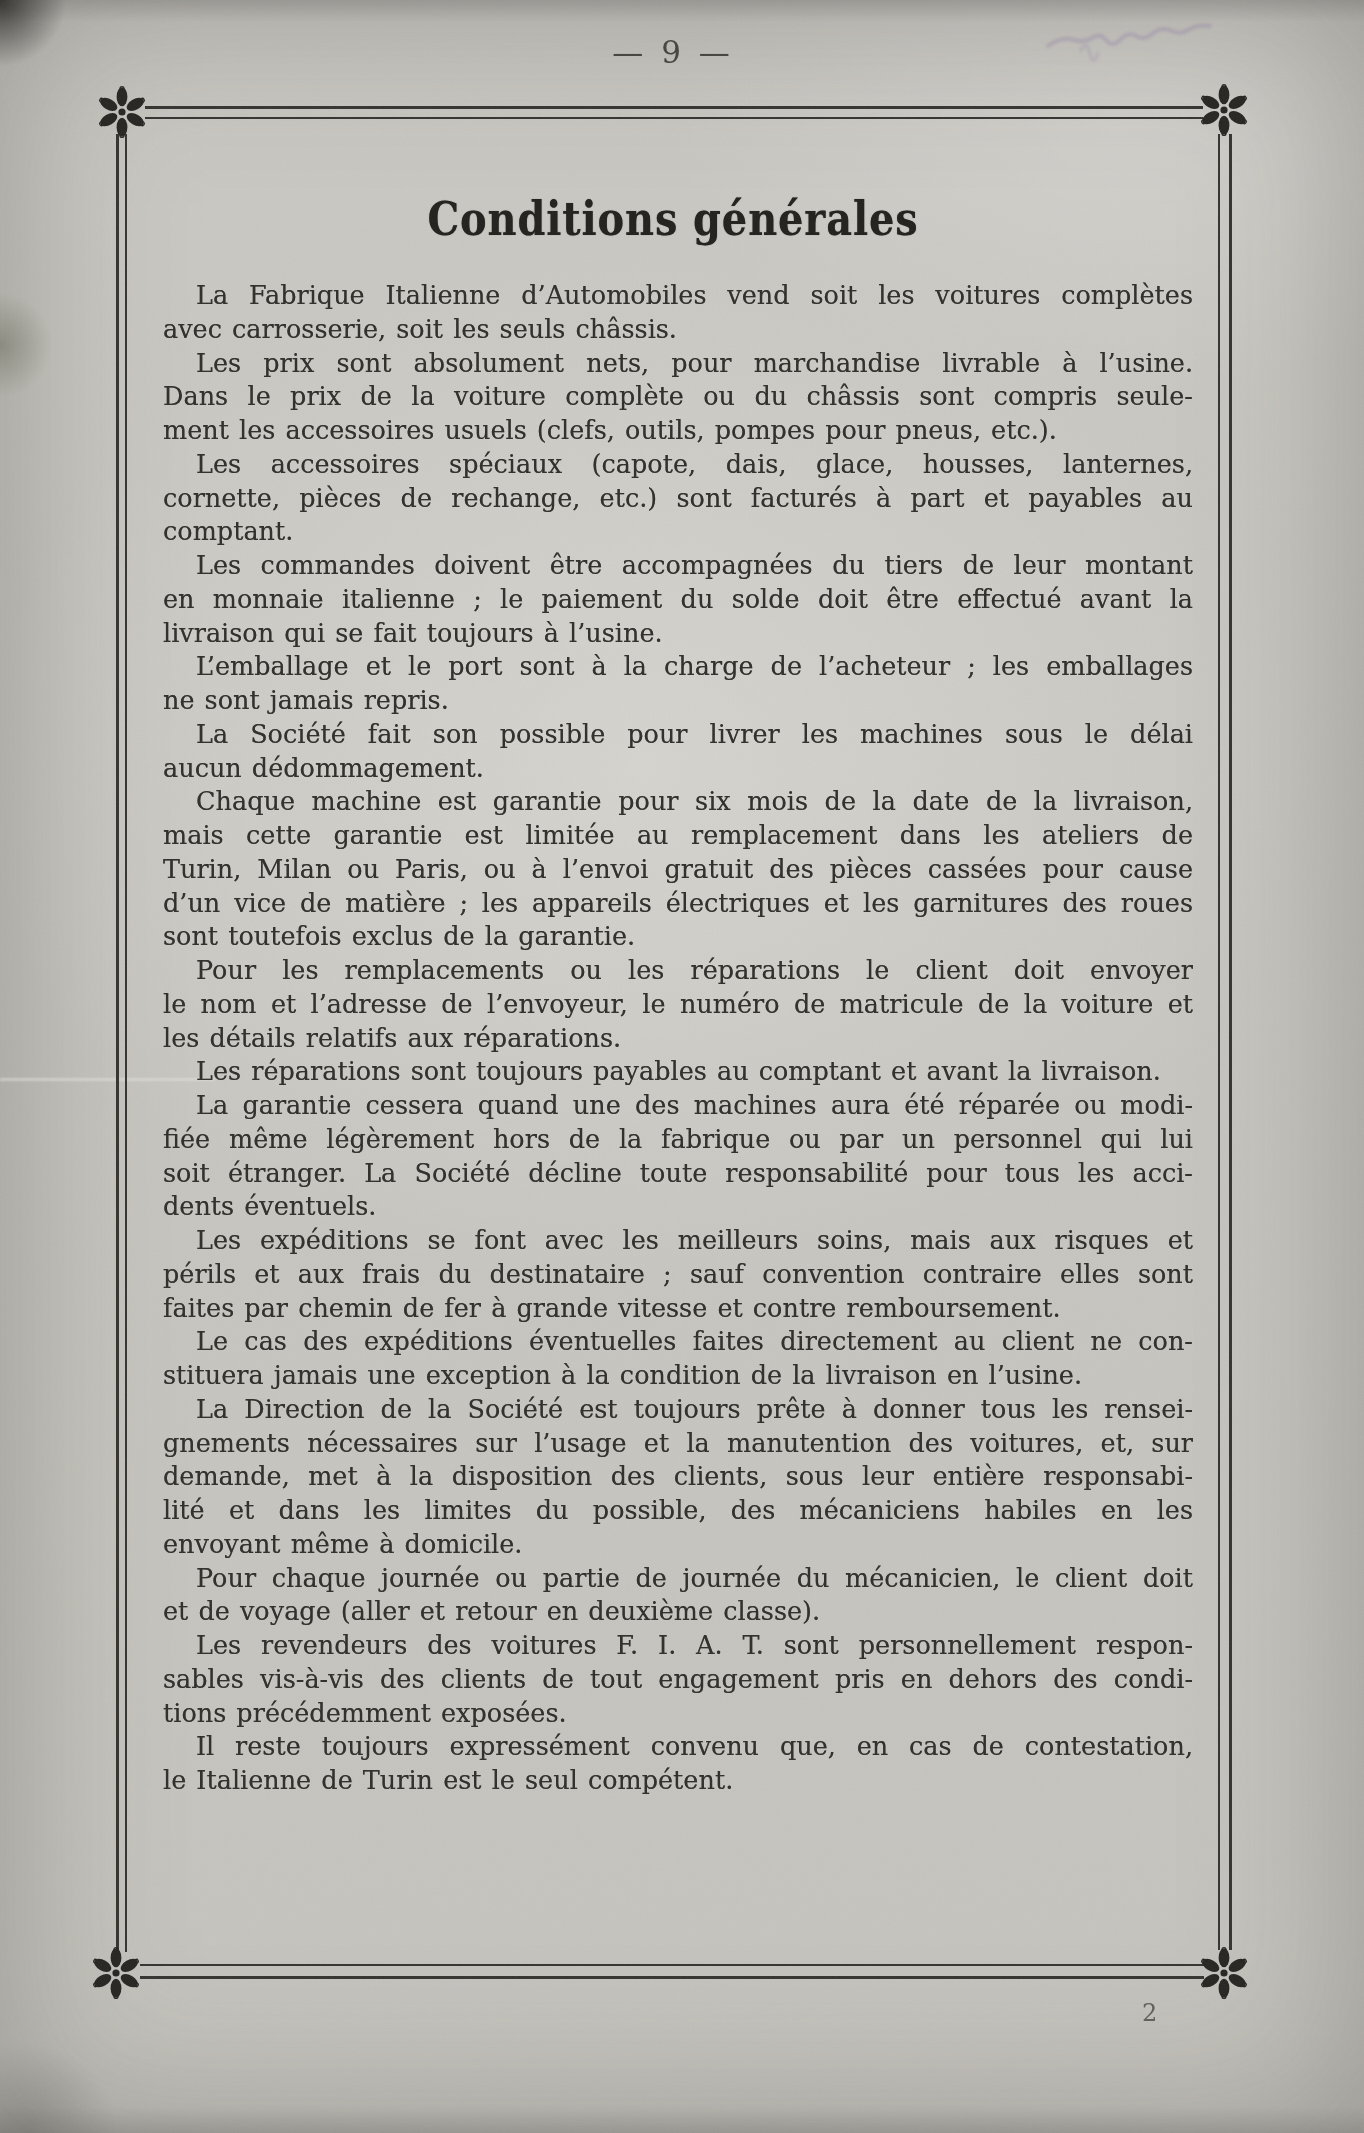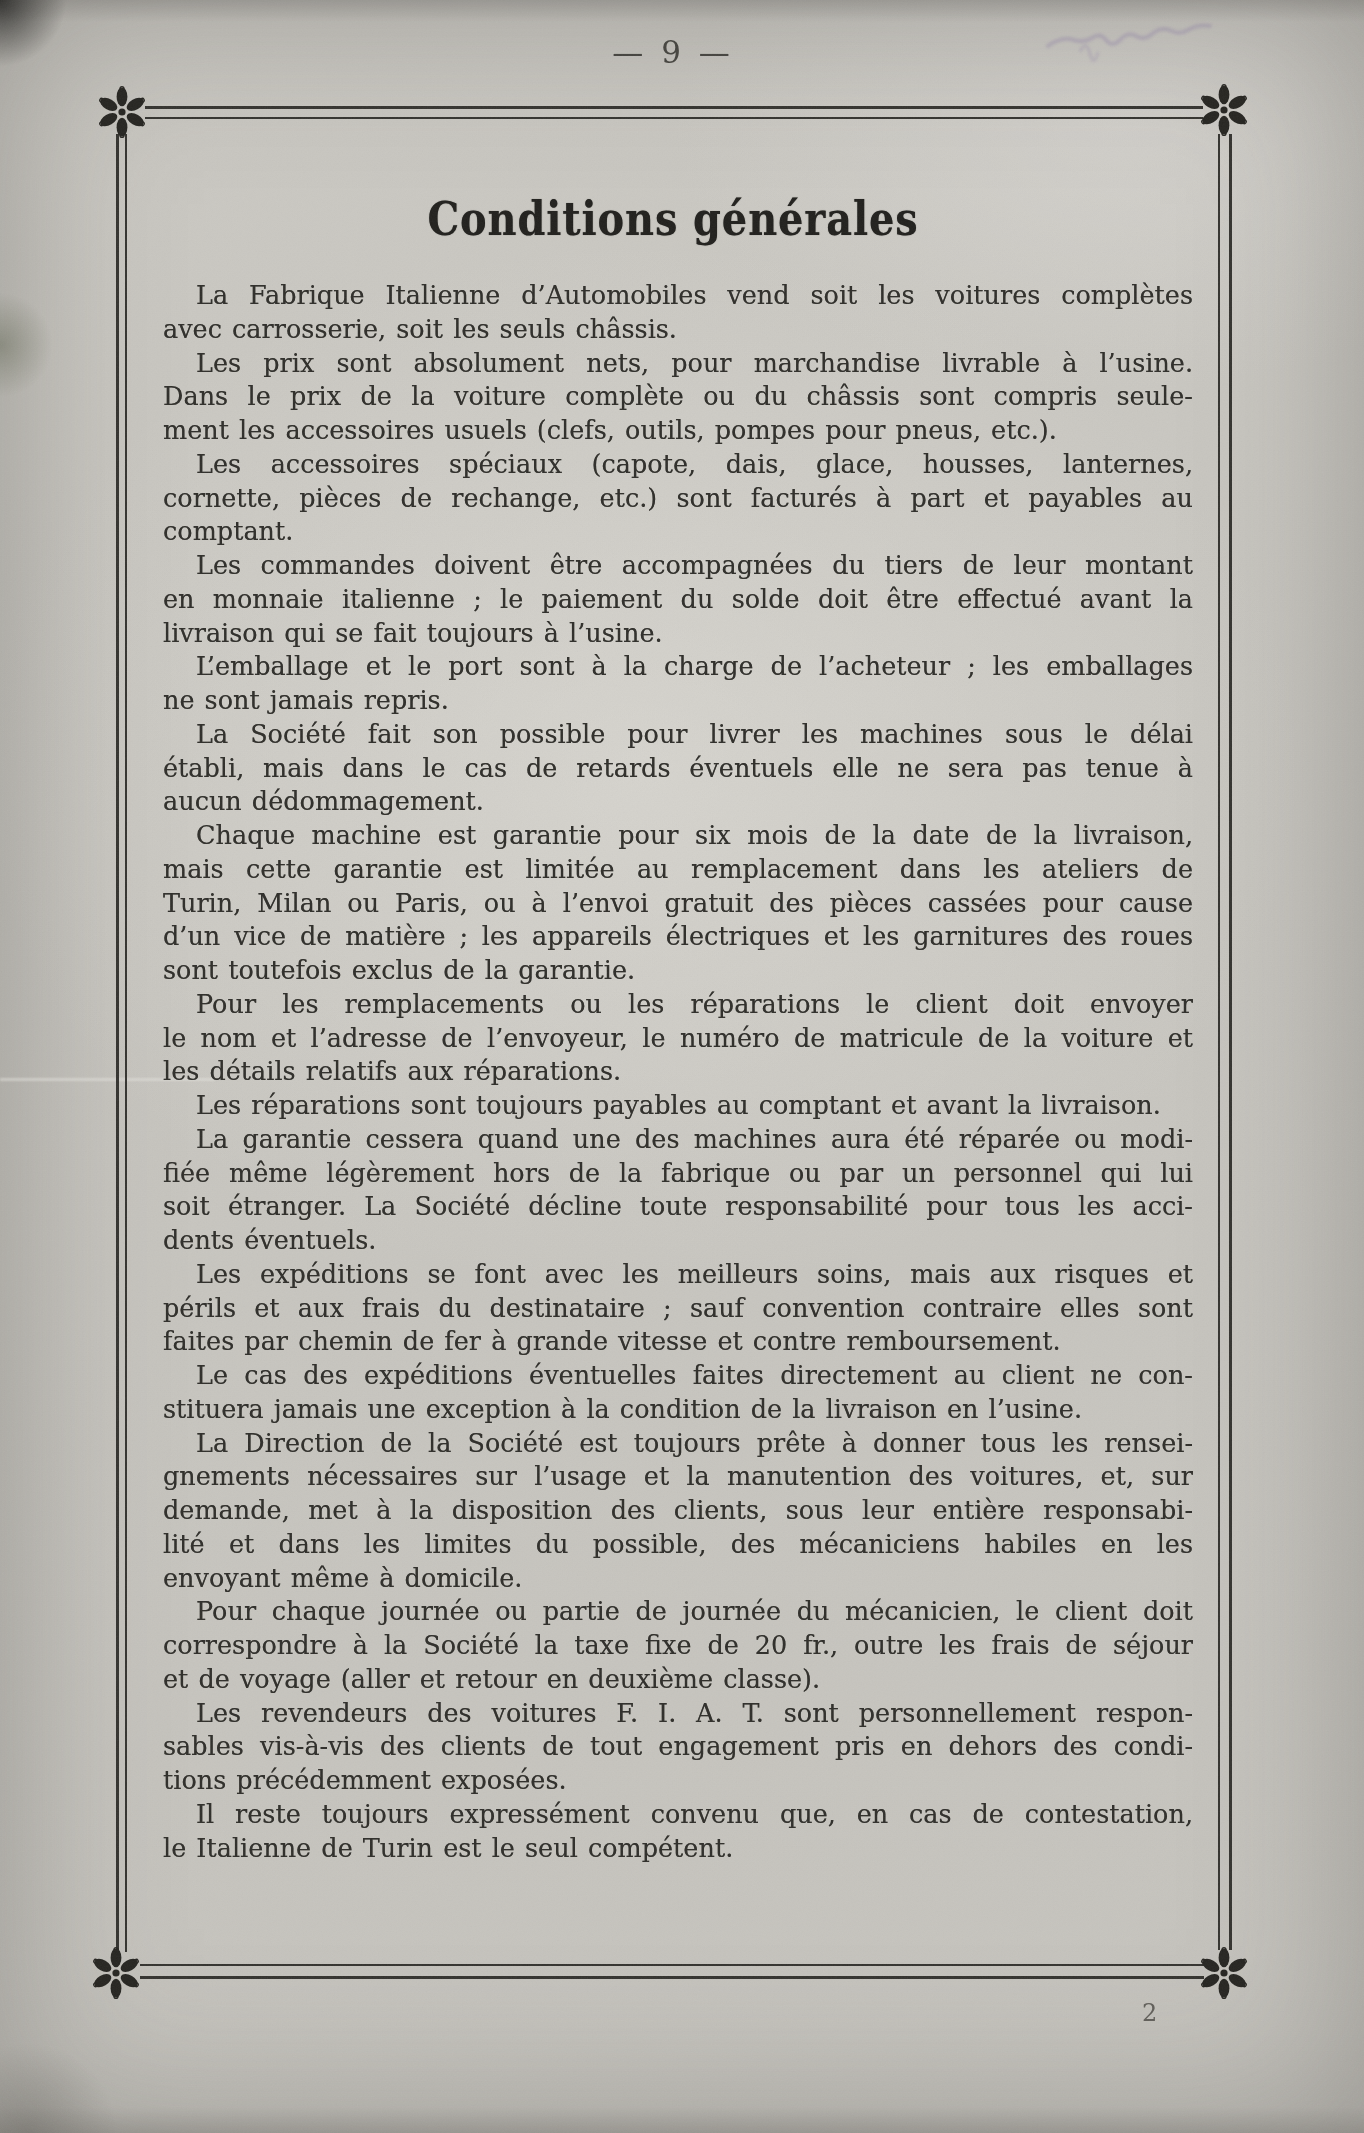--- a/index.html
+++ b/index.html
@@ -238,21 +238,20 @@
         <div class="line">Les commandes doivent être accompagnées du tiers de leur montant</div>
         <div class="line">en monnaie italienne ; le paiement du solde doit être effectué avant la</div>
         <div class="line">livraison qui se fait toujours à l’usine.</div>
       </div>
       <div class="para">
         <div class="line">L’emballage et le port sont à la charge de l’acheteur ; les emballages</div>
         <div class="line">ne sont jamais repris.</div>
       </div>
       <div class="para">
         <div class="line">La Société fait son possible pour livrer les machines sous le délai</div>
-        <div class="line">établi, mais dans le cas de retards éventuels elle ne sera pas tenue à</div>
         <div class="line">aucun dédommagement.</div>
       </div>
       <div class="para">
         <div class="line">Chaque machine est garantie pour six mois de la date de la livraison,</div>
         <div class="line">mais cette garantie est limitée au remplacement dans les ateliers de</div>
         <div class="line">Turin, Milan ou Paris, ou à l’envoi gratuit des pièces cassées pour cause</div>
         <div class="line">d’un vice de matière ; les appareils électriques et les garnitures des roues</div>
         <div class="line">sont toutefois exclus de la garantie.</div>
       </div>
       <div class="para">
@@ -280,21 +279,20 @@
       </div>
       <div class="para">
         <div class="line">La Direction de la Société est toujours prête à donner tous les rensei-</div>
         <div class="line">gnements nécessaires sur l’usage et la manutention des voitures, et, sur</div>
         <div class="line">demande, met à la disposition des clients, sous leur entière responsabi-</div>
         <div class="line">lité et dans les limites du possible, des mécaniciens habiles en les</div>
         <div class="line">envoyant même à domicile.</div>
       </div>
       <div class="para">
         <div class="line">Pour chaque journée ou partie de journée du mécanicien, le client doit</div>
-        <div class="line">correspondre à la Société la taxe fixe de 20 fr., outre les frais de séjour</div>
         <div class="line">et de voyage (aller et retour en deuxième classe).</div>
       </div>
       <div class="para">
         <div class="line">Les revendeurs des voitures F. I. A. T. sont personnellement respon-</div>
         <div class="line">sables vis-à-vis des clients de tout engagement pris en dehors des condi-</div>
         <div class="line">tions précédemment exposées.</div>
       </div>
       <div class="para">
         <div class="line">Il reste toujours expressément convenu que, en cas de contestation,</div>
         <div class="line">le Italienne de Turin est le seul compétent.</div>

